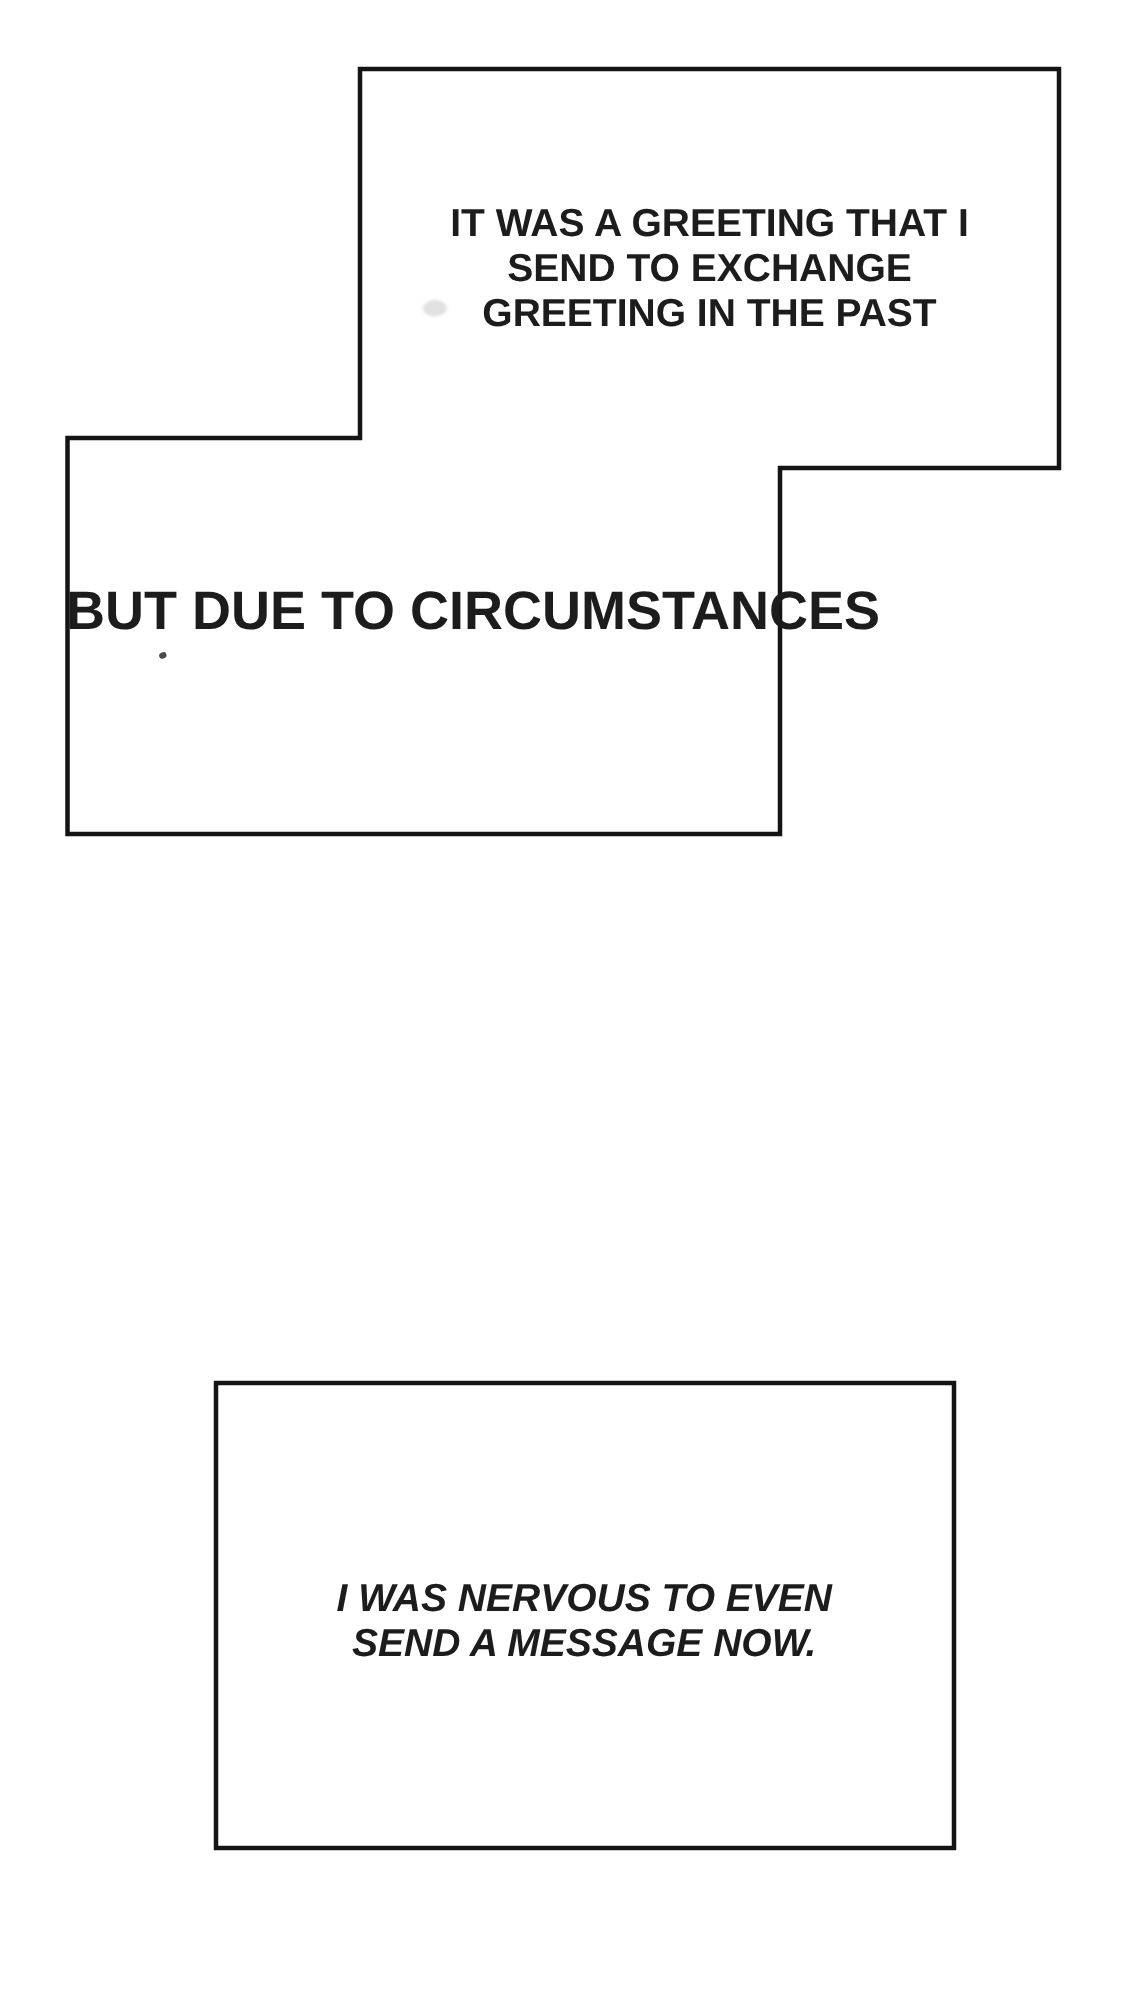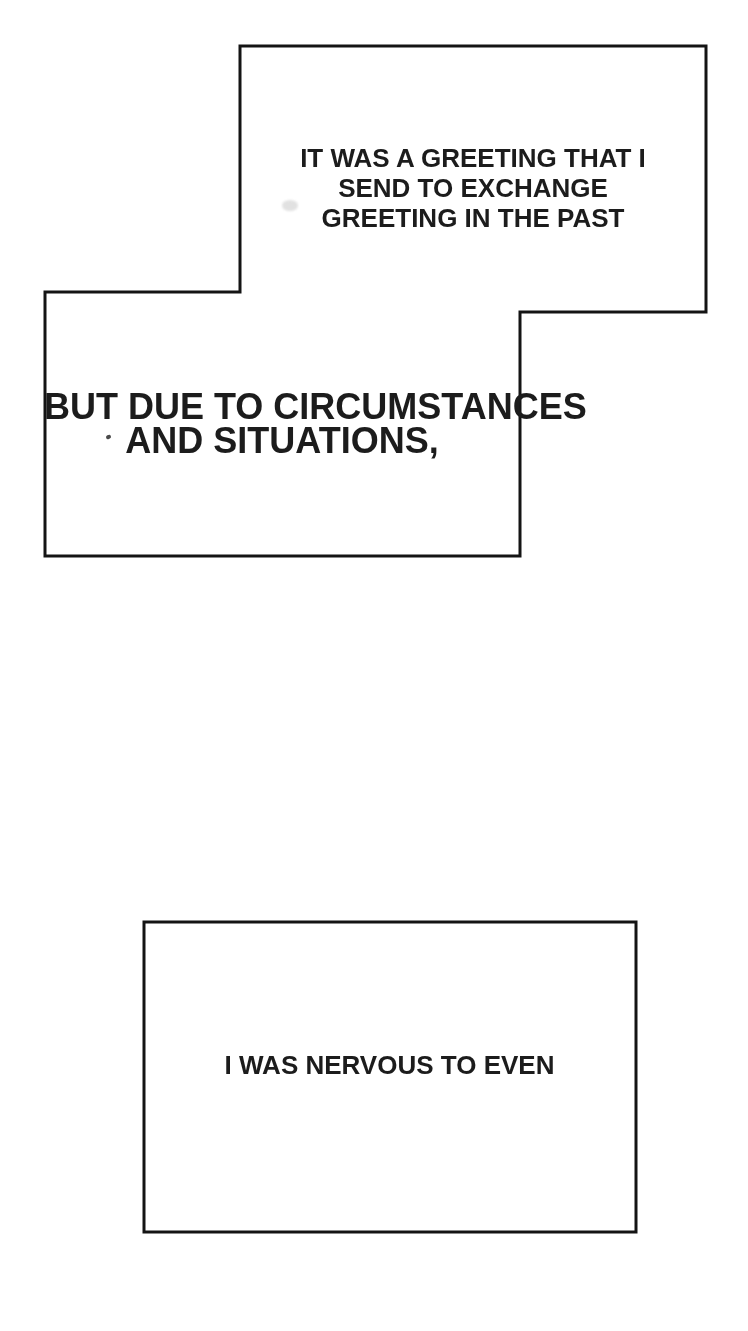--- a/index.html
+++ b/index.html
@@ -30,38 +30,39 @@
   .caption {
     position: absolute;
     text-align: center;
     color: #1c1c1c;
     font-weight: bold;
     letter-spacing: 0px;
     white-space: nowrap;
   }
   .caption-top {
     left: 240px;
-    top: 143px;
+    top: 133px;
     width: 466px;
     font-size: 26px;
     line-height: 30px;
   }
   .caption-middle {
     left: 44px;
     top: 390px;
     width: 476px;
     font-size: 36px;
     line-height: 34px;
   }
   .caption-bottom {
     left: 143px;
     top: 1050px;
     width: 493px;
     font-size: 26px;
     line-height: 30px;
+    font-style: italic;
   }
   .ink-speck {
     position: absolute;
     left: 106px;
     top: 435px;
     width: 5px;
     height: 4px;
     background: #4a4a4a;
     border-radius: 60% 40% 50% 50%;
     transform: rotate(-20deg);
@@ -91,23 +92,23 @@
   </svg>
 
   <div class="caption caption-top">
     <div class="line">IT WAS A GREETING THAT I</div>
     <div class="line">SEND TO EXCHANGE</div>
     <div class="line">GREETING IN THE PAST</div>
   </div>
 
   <div class="caption caption-middle">
     <div class="line">BUT DUE TO CIRCUMSTANCES</div>
-    <div class="line">AND SITUATIONS,</div>
   </div>
 
   <div class="caption caption-bottom">
     <div class="line">I WAS NERVOUS TO EVEN</div>
+    <div class="line">SEND A MESSAGE NOW.</div>
   </div>
 
   <div class="ink-speck"></div>
   <div class="eraser-smudge"></div>
 
 </div>
 
 </body></html>

